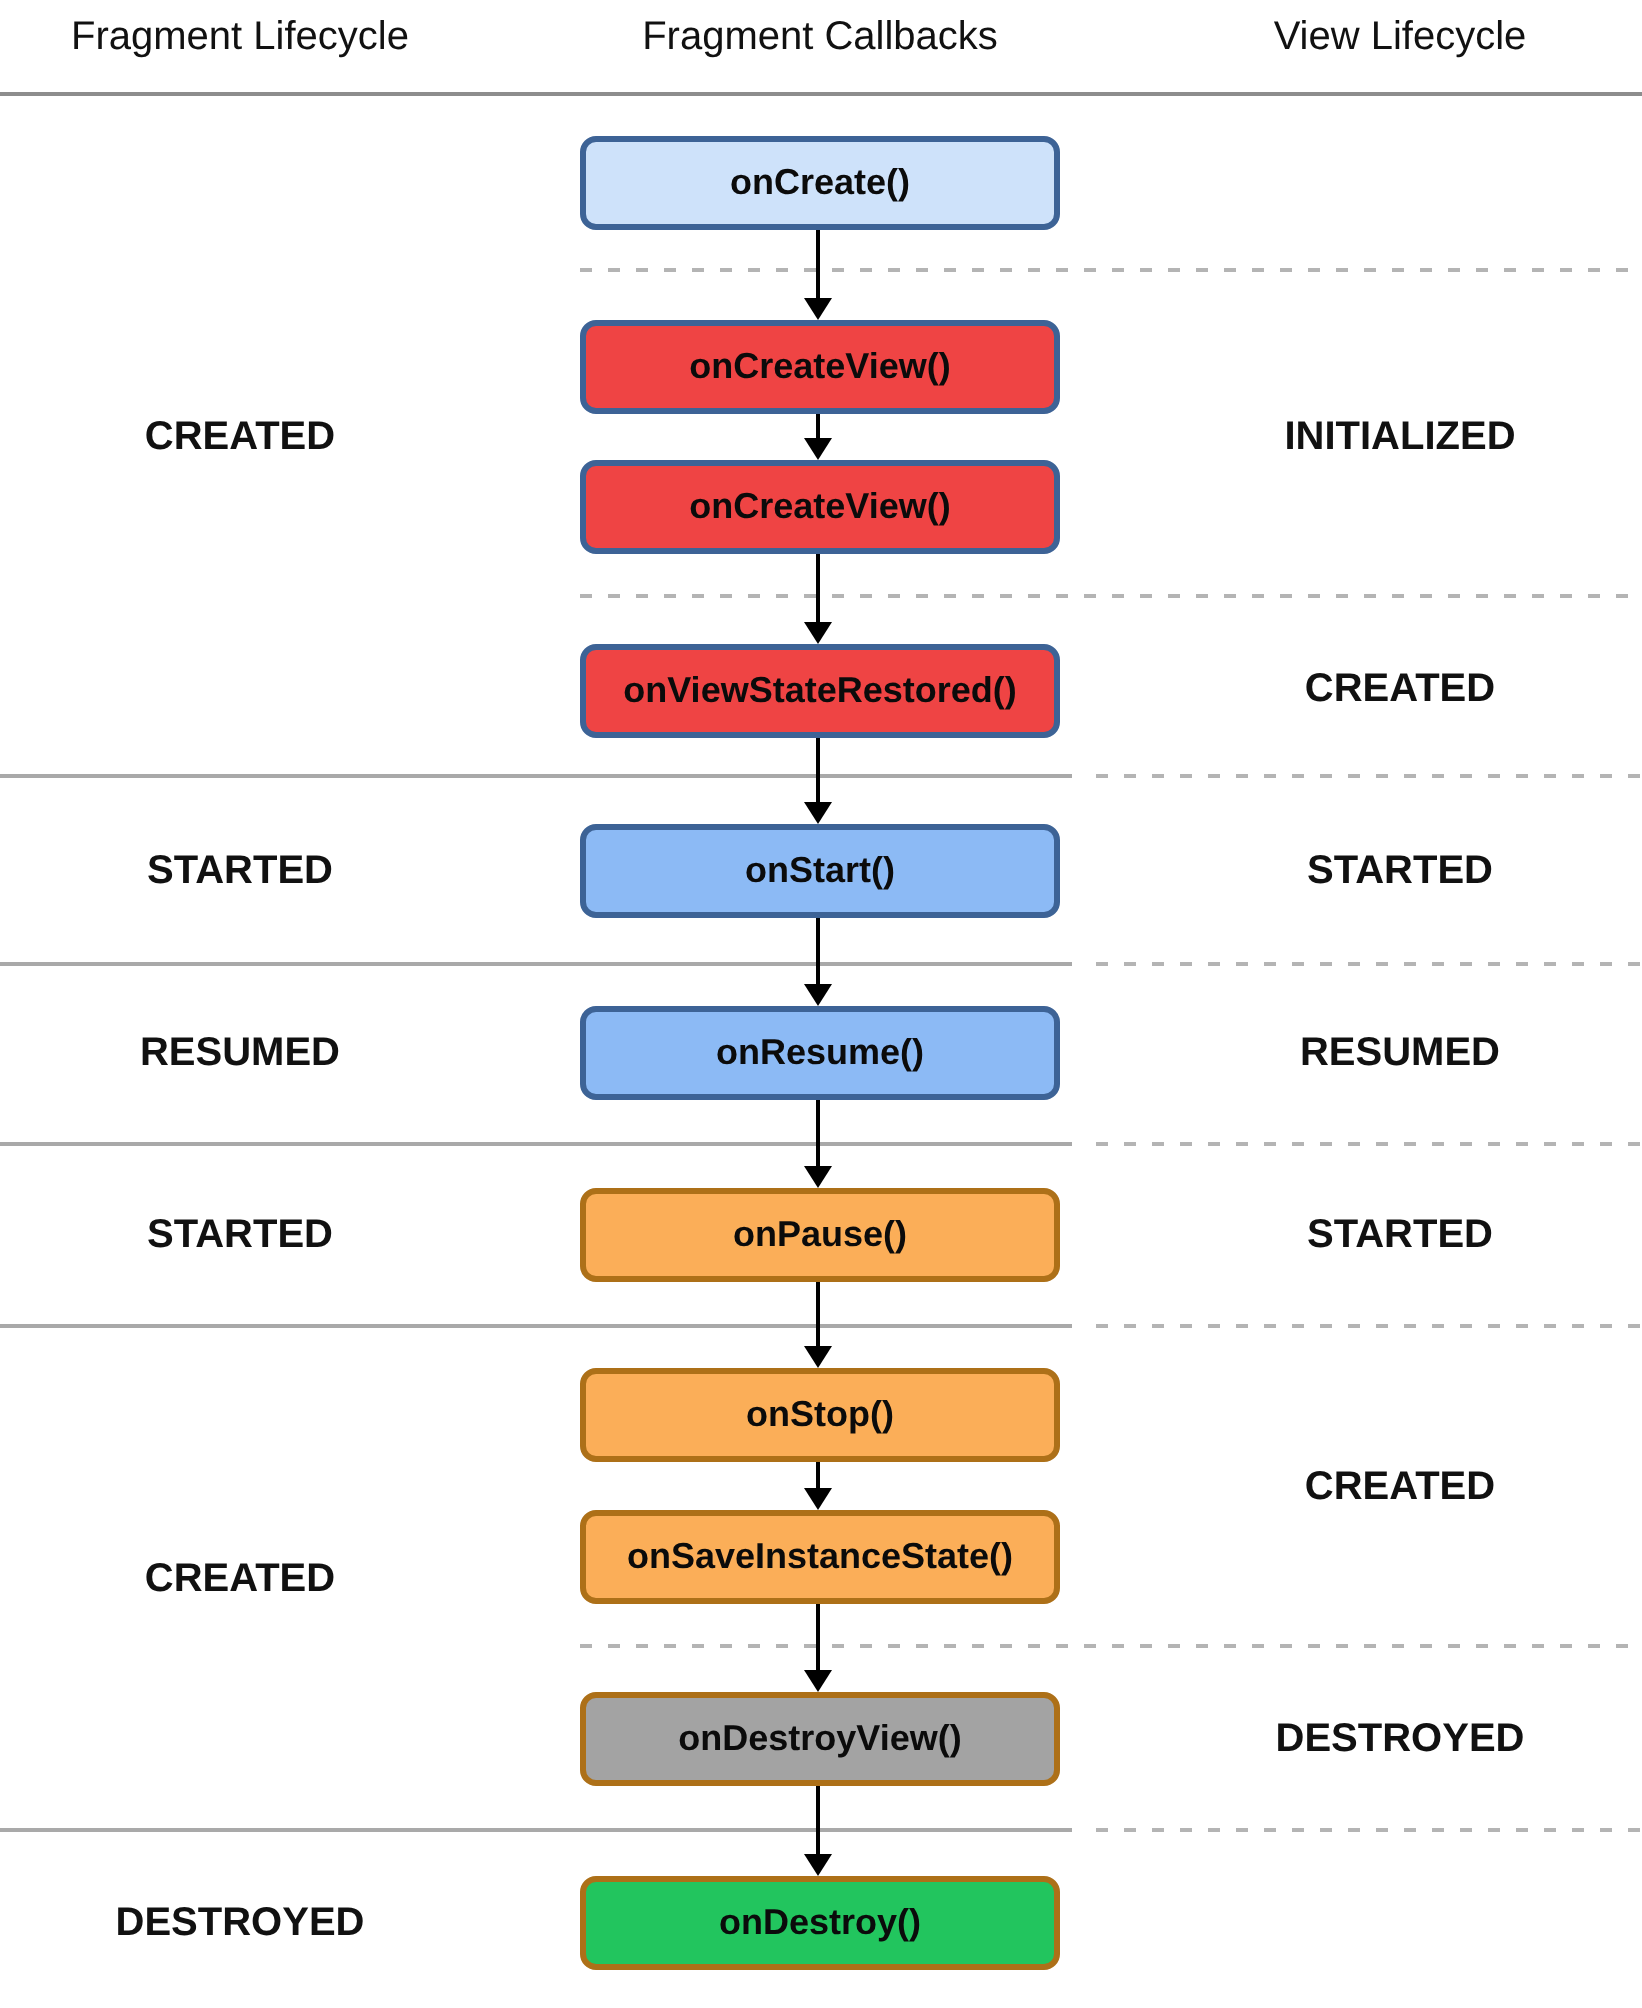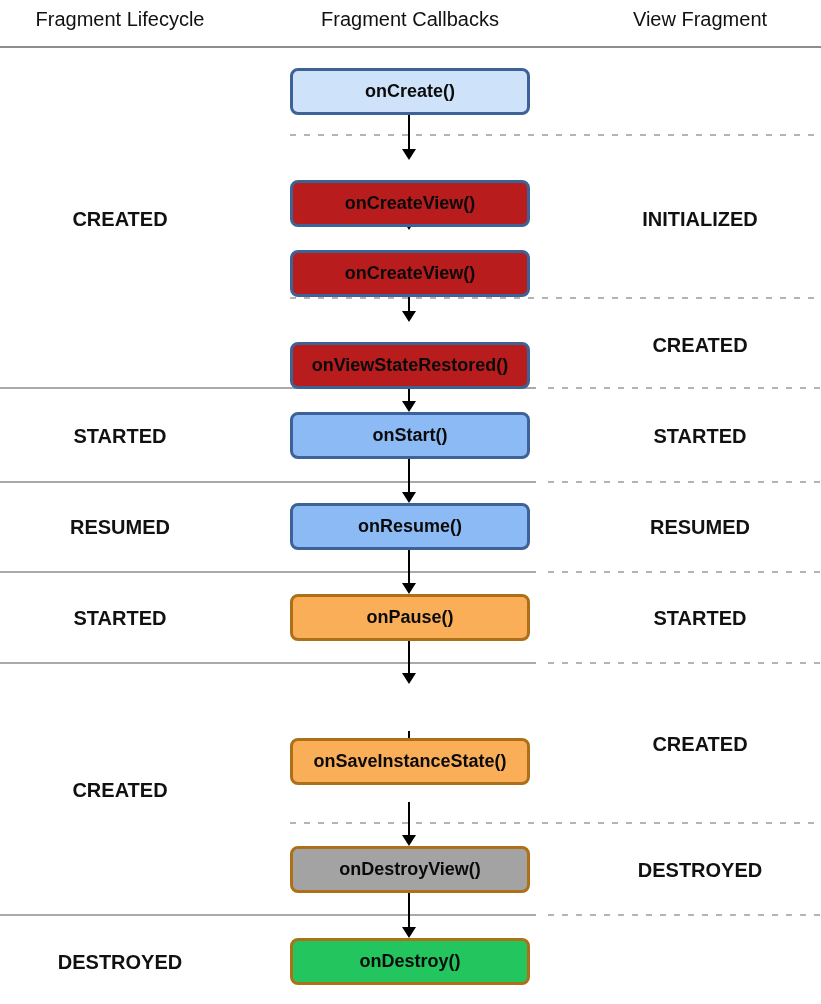--- a/index.html
+++ b/index.html
@@ -37,41 +37,41 @@
     border-top:11px solid #000;
   }
   
   .cb-box{
     position:absolute;left:290px;width:240px;height:47px;z-index:3;
     border-radius:8px;box-sizing:border-box;border:3px solid #3D6396;
     display:flex;align-items:center;justify-content:center;
     font-size:18px;font-weight:bold;color:#0b0b0b;white-space:nowrap;
   }
   .blue-pale   {background:#CEE2FA;border-color:#3D6396;}
-  .blue-light  {background:#b91c1c;border-color:#3D6396;margin-top:20px;}
+  .blue-light  {background:#ef4444;border-color:#3D6396;}
   .blue-medium {background:#8CBAF5;border-color:#3D6396;text-align:center;}
   .orange-strong{background:#FBAE58;border-color:#AD7018;}
   .orange-medium{background:#a3a3a3;border-color:#AD7018;}
   .orange-pale  {background:#22c55e;border-color:#AD7018;}
   
   .state-label{
     position:absolute;transform:translate(-50%,-50%);
     font-size:20px;font-weight:bold;color:#111;white-space:nowrap;z-index:2;
   }
   .left-col{left:120px;}
   .right-col{left:700px;}
 </style>
 </head>
 <body>
 
 <div class="diagram">
 
   <div class="col-header" style="left:120px;">Fragment Lifecycle</div>
   <div class="col-header" style="left:410px;">Fragment Callbacks</div>
-  <div class="col-header" style="left:700px;">View Fragment</div>
+  <div class="col-header" style="left:700px;">View Lifecycle</div>
   <div class="header-line"></div>
 
   <div class="sep-dash wide" style="top:134px;"></div>
   <div class="sep-dash wide" style="top:297px;"></div>
   <div class="sep-dash wide" style="top:822px;"></div>
 
   <div class="sep-solid" style="top:387px;"></div>
   <div class="sep-dash right" style="top:387px;"></div>
   <div class="sep-solid" style="top:481px;"></div>
   <div class="sep-dash right" style="top:481px;"></div>
@@ -103,21 +103,22 @@
   <div class="arrow-line" style="top:893px;height:34px;"></div>
   <div class="arrow-head" style="top:927px;"></div>
 
   <div class="cb-box blue-pale" style="top:68px;">onCreate()</div>
   <div class="cb-box blue-light" style="top:160px;">onCreateView()</div>
   <div class="cb-box blue-light" style="top:230px;">onCreateView()</div>
   <div class="cb-box blue-light" style="top:322px;">onViewStateRestored()</div>
   <div class="cb-box blue-medium" style="top:412px;">onStart()</div>
   <div class="cb-box blue-medium" style="top:503px;">onResume()</div>
   <div class="cb-box orange-strong" style="top:594px;">onPause()</div>
-  <div class="cb-box orange-strong" style="top:738px;">onSaveInstanceState()</div>
+  <div class="cb-box orange-strong" style="top:684px;">onStop()</div>
+  <div class="cb-box orange-strong" style="top:755px;">onSaveInstanceState()</div>
   <div class="cb-box orange-medium" style="top:846px;">onDestroyView()</div>
   <div class="cb-box orange-pale" style="top:938px;">onDestroy()</div>
 
   <div class="state-label left-col" style="top:219px;">CREATED</div>
   <div class="state-label left-col" style="top:436px;">STARTED</div>
   <div class="state-label left-col" style="top:527px;">RESUMED</div>
   <div class="state-label left-col" style="top:618px;">STARTED</div>
   <div class="state-label left-col" style="top:790px;">CREATED</div>
   <div class="state-label left-col" style="top:962px;">DESTROYED</div>
 

